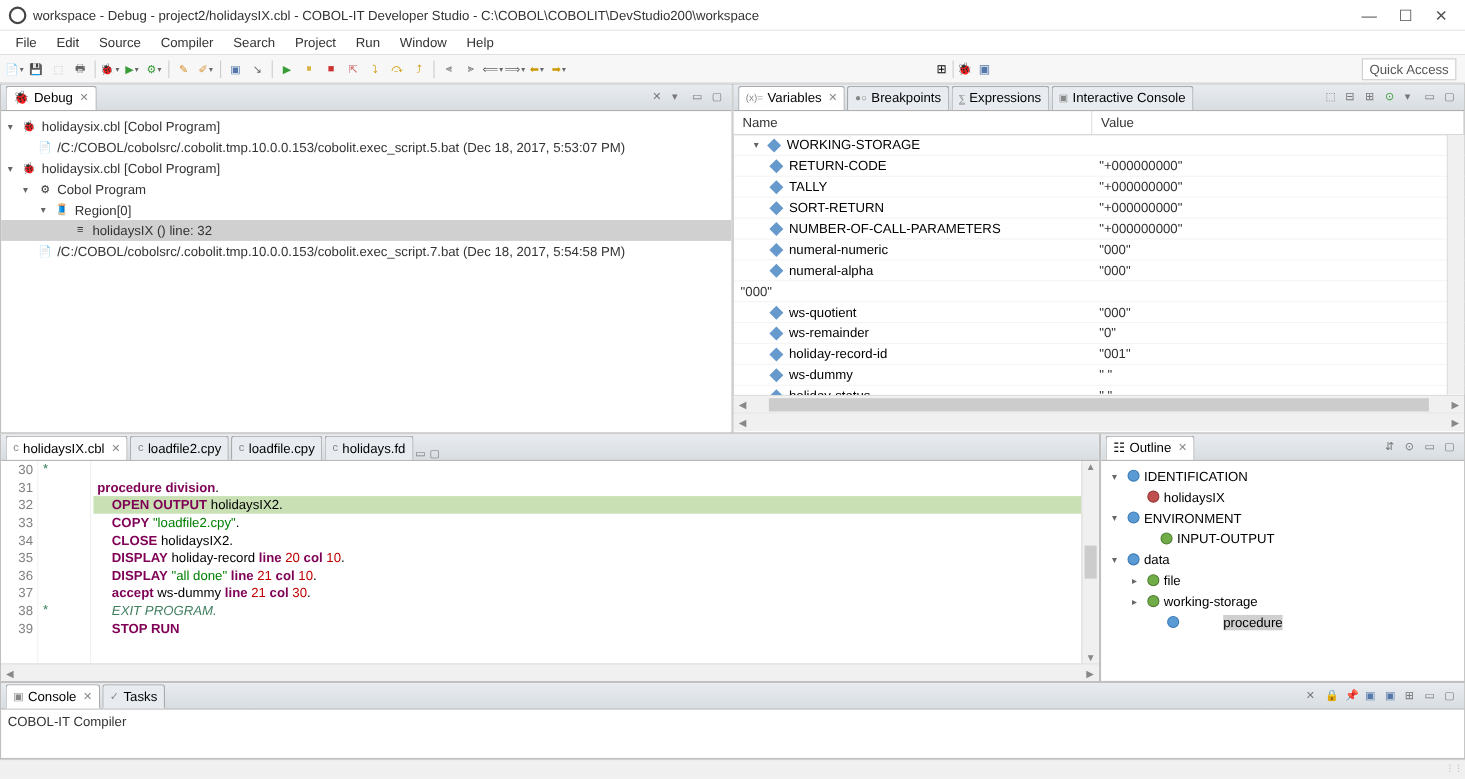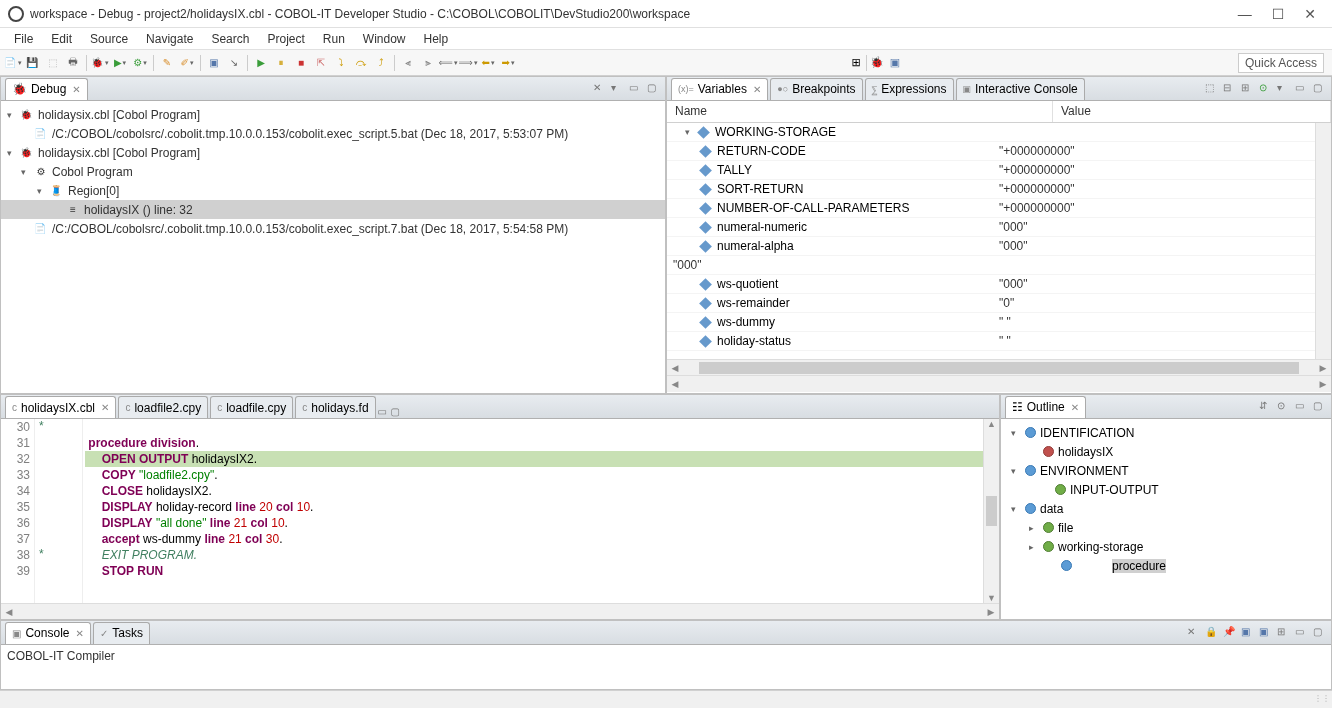--- a/index.html
+++ b/index.html
@@ -106,21 +106,21 @@
     <span>—</span>
     <span>☐</span>
     <span>✕</span>
   </div>
 </div>
 
 <div class="menubar" id="menubar">
     <span class="menu-item">File</span>
     <span class="menu-item">Edit</span>
     <span class="menu-item">Source</span>
-    <span class="menu-item">Navigate</span>
+    <span class="menu-item">Compiler</span>
     <span class="menu-item">Search</span>
     <span class="menu-item">Project</span>
     <span class="menu-item">Run</span>
     <span class="menu-item">Window</span>
     <span class="menu-item">Help</span>
   </div>
 
 <div class="toolbar">
   <span class="tb-btn tb-drop">📄</span>
   <span class="tb-btn" style="color:#bbb">💾</span>
@@ -239,21 +239,21 @@
           <span>⬚</span>
           <span>⊟</span>
           <span>⊞</span>
           <span style="color:#3a9d3a">⊙</span>
           <span>▾</span>
           <span>▭</span>
           <span>▢</span>
         </div>
       </div>
       <div class="var-header">
-        <div style="width:386px">Name</div>
+        <div style="width:326px">Name</div>
         <div style="flex:1">Value</div>
       </div>
       <div class="var-body" id="var-body">
           <div class="var-row">
             <div class="vname"><span style="font-size:9px;color:#666;width:10px">▾</span><span class="diamond"></span>WORKING-STORAGE</div>
             <div class="vval"></div>
           </div>
         <div class="var-row">
             <div class="vname indent1"><span class="diamond"></span>RETURN-CODE</div>
             <div class="vval">"+000000000"</div>
@@ -281,20 +281,24 @@
           <div class="var-row">
             <div class="vval">"000"</div>
           </div>
           <div class="var-row">
             <div class="vname indent1"><span class="diamond"></span>ws-quotient</div>
             <div class="vval">"000"</div>
           </div>
           <div class="var-row">
             <div class="vname indent1"><span class="diamond"></span>ws-remainder</div>
             <div class="vval">"0"</div>
+          </div>
+          <div class="var-row">
+            <div class="vname indent1"><span class="diamond"></span>holiday-record-id</div>
+            <div class="vval">"001"</div>
           </div>
           <div class="var-row">
             <div class="vname indent1"><span class="diamond"></span>ws-dummy</div>
             <div class="vval">" "</div>
           </div>
           <div class="var-row">
             <div class="vname indent1"><span class="diamond"></span>holiday-status</div>
             <div class="vval">" "</div>
           </div>
           <div class="scroll-v"></div>

